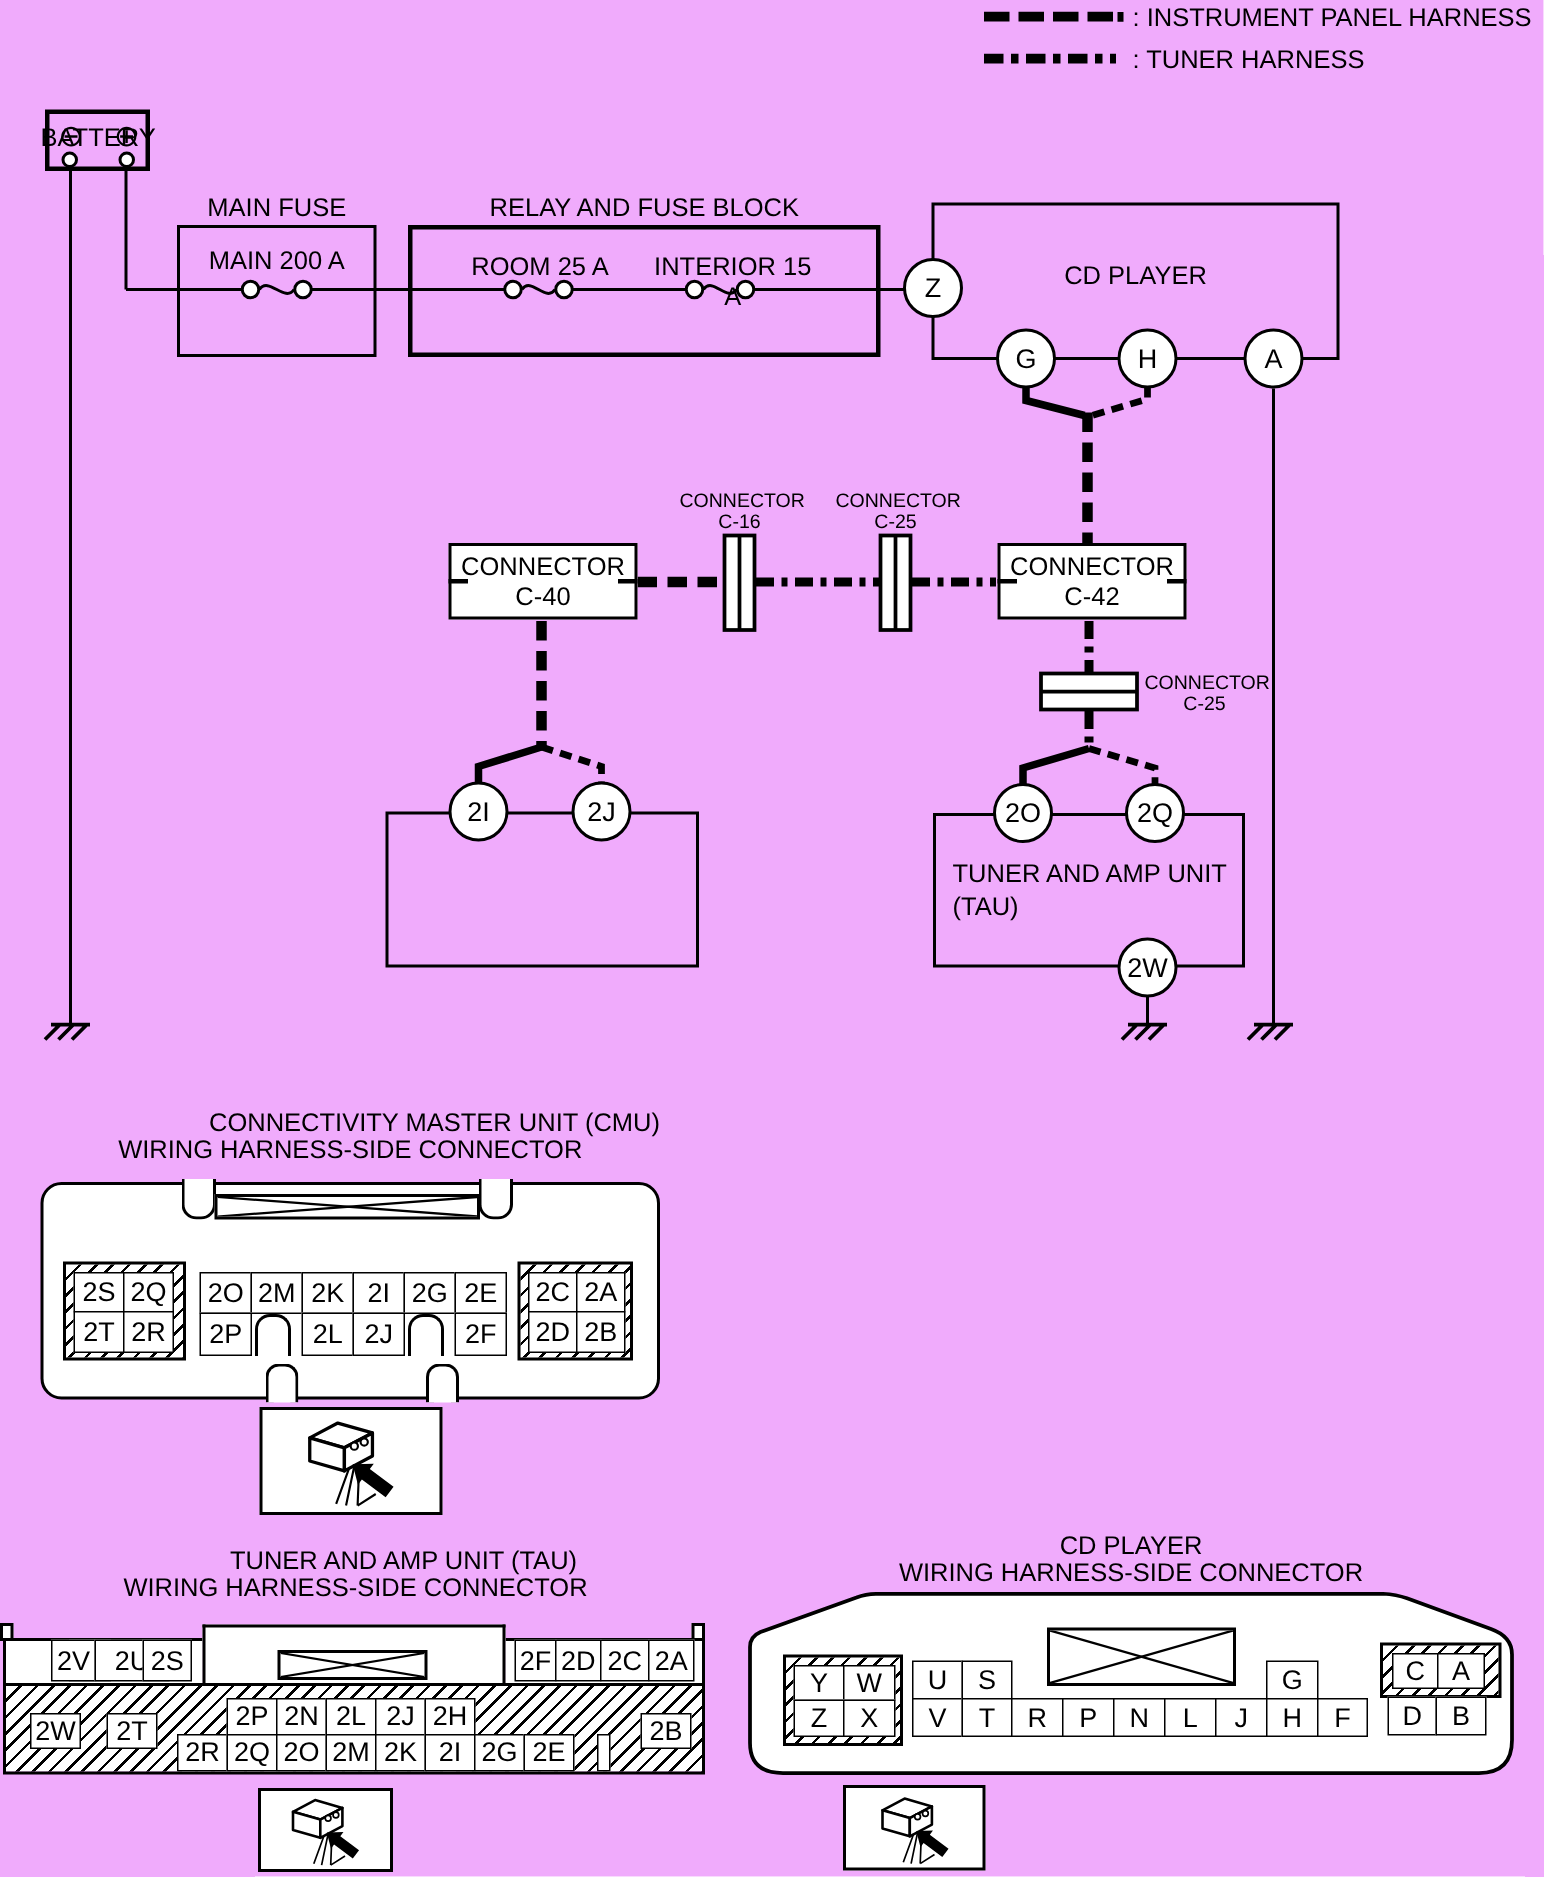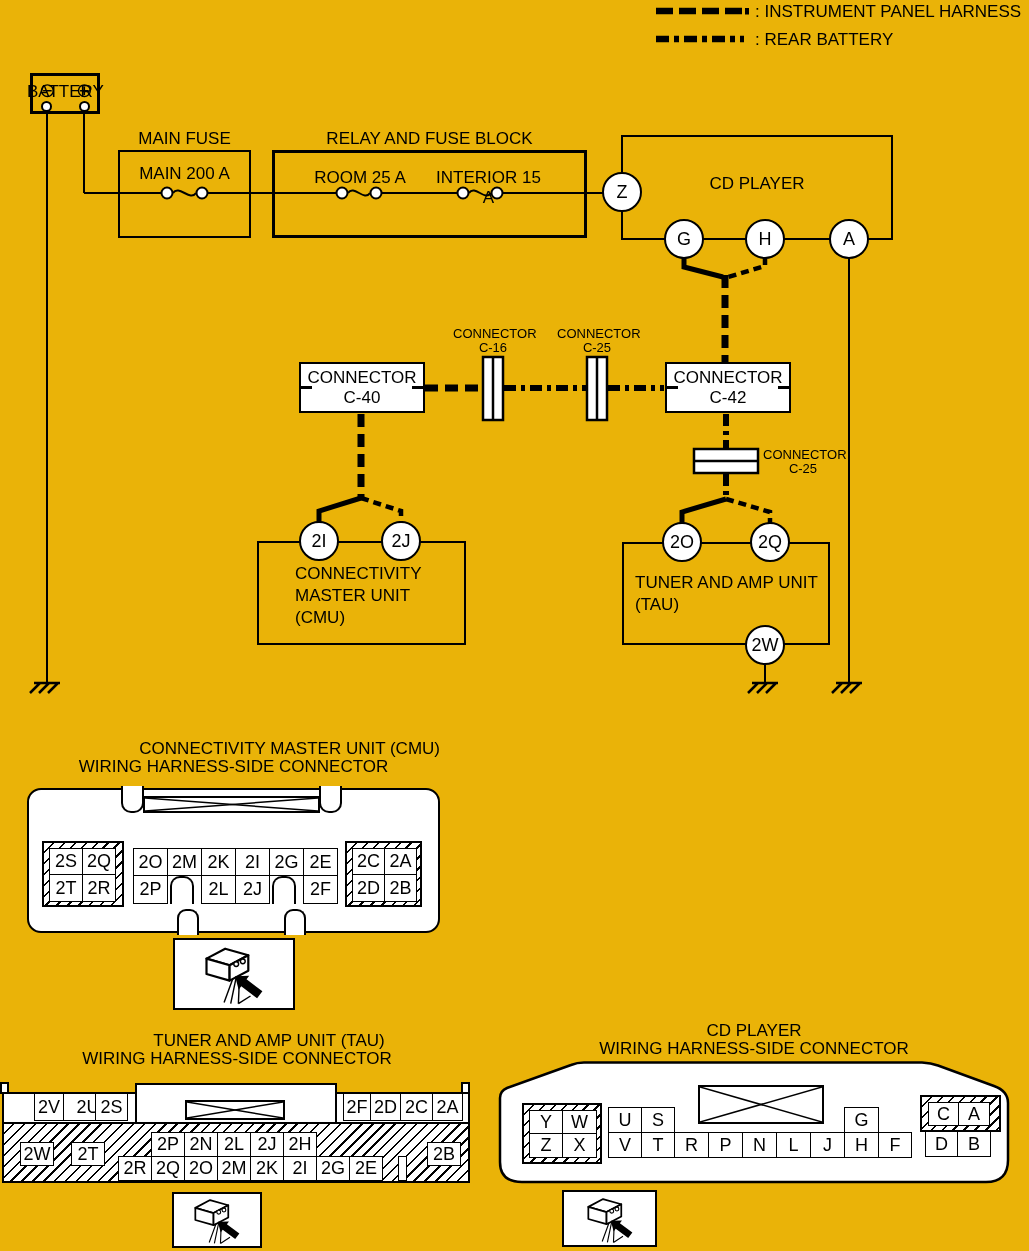--- a/index.html
+++ b/index.html
@@ -1,16 +1,16 @@
 <!DOCTYPE html>
 <html><head>
 <meta charset="utf-8">
 <style>
   html,body{margin:0;padding:0;background:#fff;}
-  .canvas{position:relative;width:1029px;height:1251px;background:#eab308;overflow:hidden;
+  .canvas{position:relative;width:1029px;height:1251px;background:#f0abfc;overflow:hidden;
           font-family:"Liberation Sans",sans-serif;color:#000;}
   .abs{position:absolute;box-sizing:border-box;}
   .lbl{position:absolute;box-sizing:border-box;font-size:17px;line-height:20px;color:#000;}
   .sm{font-size:13px;line-height:14px;}
   .ctr{text-align:center;}
   .box{position:absolute;box-sizing:border-box;border:2.5px solid #000;background:transparent;z-index:1;}
   .cbox{display:flex;flex-direction:column;align-items:center;justify-content:center;
         font-size:17px;line-height:20px;background:#fff;}
   .tick{position:absolute;height:3px;width:13px;background:#000;z-index:2;}
   .pin{position:absolute;box-sizing:border-box;width:40px;height:40px;border:2.5px solid #000;
@@ -97,21 +97,21 @@
           <path d="M694,461 H758"></path>
       </g>
 
       <path stroke-width="6.5" stroke-dasharray="17 6" d="M656,11 H742"></path>
       <rect x="745" y="8" width="4" height="6.5" fill="#000" stroke="none"></rect>
       <path stroke-width="6.5" stroke-dasharray="13 5 5 5" d="M656,39 H744"></path>
     </g>
   </svg>
 
   <div class="lbl" style="left:755px;top:2px;">: INSTRUMENT PANEL HARNESS</div>
-  <div class="lbl" style="left:755px;top:30px;">: REAR BATTERY</div>
+  <div class="lbl" style="left:755px;top:30px;">: TUNER HARNESS</div>
 
   <div class="lbl" style="left:27px;top:60px;margin-top:22px;">BATTERY</div>
   <div class="box" style="left:30px;top:73px;width:70px;height:41px;border-width:3px;">
     <span class="bsym" style="left:6px;top:4px;">⊖</span>
     <span class="bsym" style="left:43px;top:4px;">⊕</span>
   </div>
   <div class="term" style="left:41px;top:101px;"></div>
   <div class="term" style="left:79px;top:101px;"></div>
 
   <div class="lbl ctr" style="left:118px;top:129px;width:133px;">MAIN FUSE</div>
@@ -151,25 +151,20 @@
   <div class="lbl sm ctr" style="left:557px;top:327px;width:80px;">
     <div>CONNECTOR</div>
     <div>C-25</div>
   </div>
   <div class="lbl sm ctr" style="left:763px;top:448px;width:80px;">
     <div>CONNECTOR</div>
     <div>C-25</div>
   </div>
 
   <div class="box" style="left:257px;top:541px;width:209px;height:104px;border-width:2px;"></div>
-  <div class="lbl" style="left:295px;top:563px;line-height:22px;z-index:2;">
-    <div>CONNECTIVITY</div>
-    <div>MASTER UNIT</div>
-    <div>(CMU)</div>
-  </div>
   <div class="pin" style="left:299px;top:521px;">2I</div>
   <div class="pin" style="left:381px;top:521px;">2J</div>
 
   <div class="box" style="left:622px;top:542px;width:208px;height:103px;border-width:2px;"></div>
   <div class="lbl" style="left:635px;top:572px;line-height:22px;z-index:2;">
     <div>TUNER AND AMP UNIT</div>
     <div>(TAU)</div>
   </div>
   <div class="pin" style="left:662px;top:522px;">2O</div>
   <div class="pin" style="left:750px;top:522px;">2Q</div>

